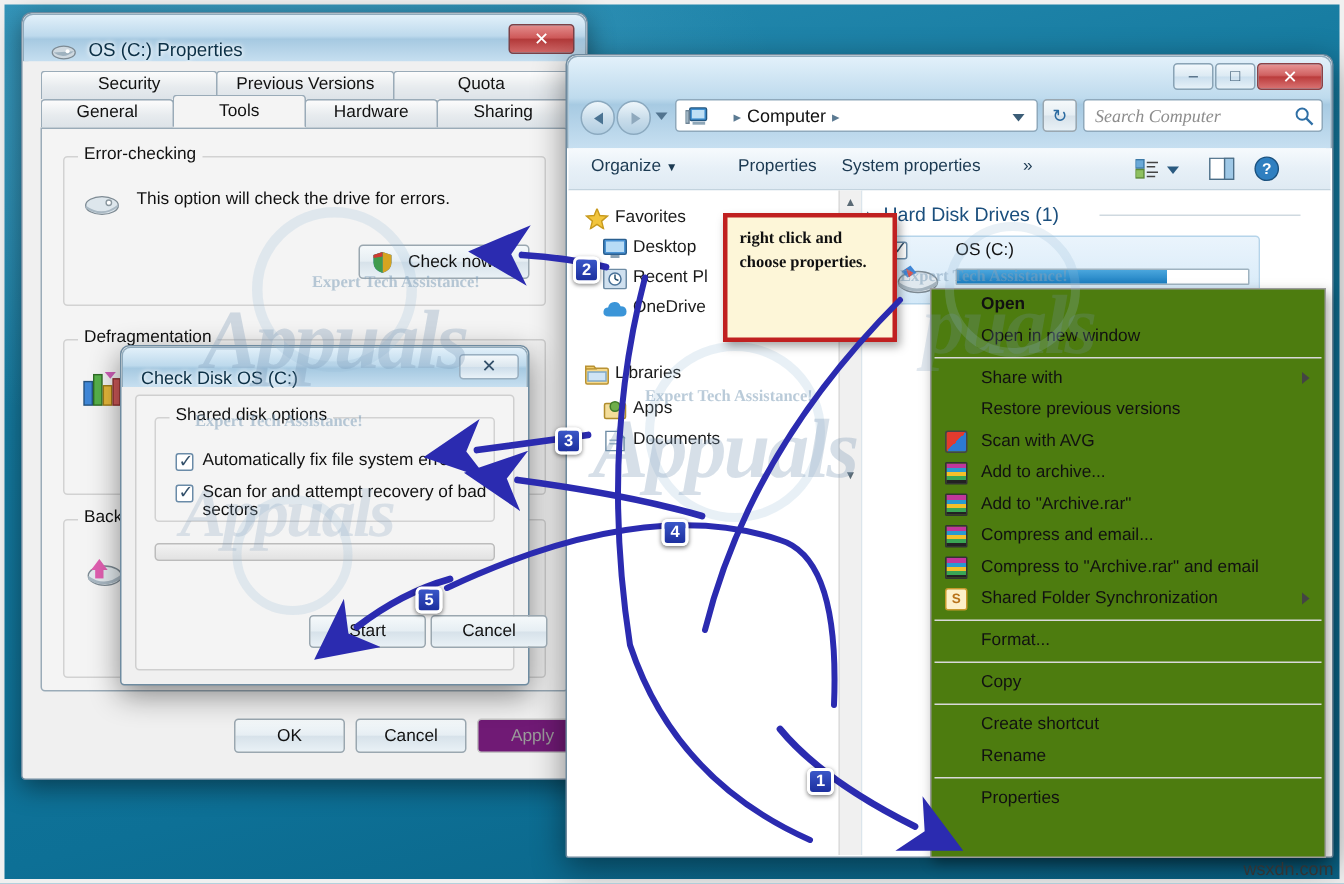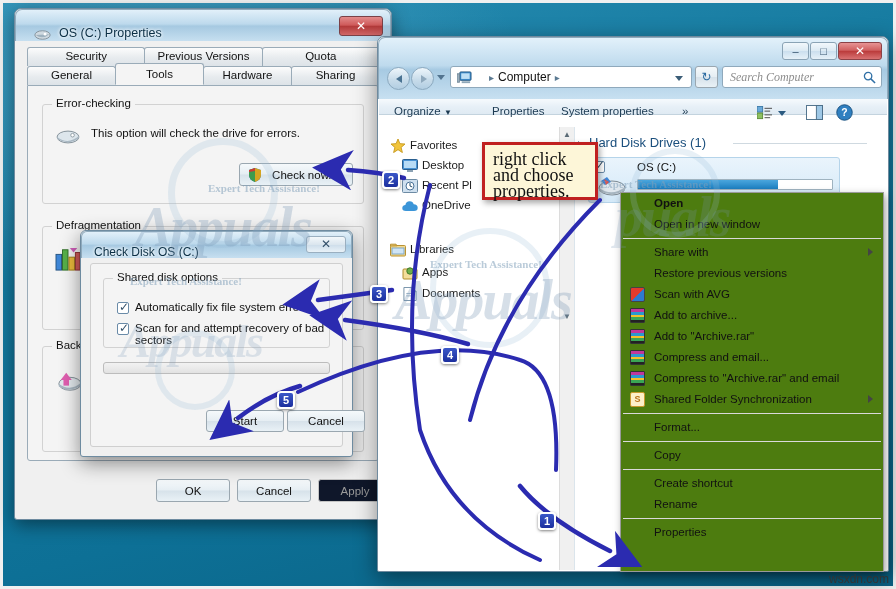--- a/index.html
+++ b/index.html
@@ -114,21 +114,21 @@
   .grp-text { position: absolute; font-size: 11.5px; color: #111; }
   .btn {
     position: absolute;
     border: 1px solid #9aa7b0;
     border-radius: 3px;
     background: linear-gradient(to bottom, #f5f9fb 0%, #e6eef3 48%, #d7e2ea 52%, #e9f1f6 100%);
     font-size: 11.5px; color: #111;
     text-align: center;
     font-family: "Liberation Sans", sans-serif;
   }
-  .btn.disabled { color: #9a9a9a; background: #0f172a; border-color: #c4c4c4; }
+  .btn.disabled { color: #9a9a9a; background: #701a75; border-color: #c4c4c4; }
   
   .ico-drive {
     position: absolute; width: 26px; height: 20px;
     background: linear-gradient(to bottom, #e8eef2 0%, #b9c6ce 55%, #8c9aa4 100%);
     border: 1px solid #7d8a93; border-radius: 3px;
   }
   .ico-drive::after {
     content: ""; position: absolute; left: 3px; bottom: 3px;
     width: 7px; height: 3px; background: #6b7a85; border-radius: 1px;
   }
@@ -225,21 +225,21 @@
   .searchbox {
     position: absolute; background: #fff;
     border: 1px solid #8fa9bc; border-radius: 3px; height: 22px;
   }
   .search-ph {
     position: absolute; left: 7px; top: 3px;
     font-size: 12px; color: #8d8d8d; font-style: italic;
     font-family: "Liberation Serif", serif;
   }
   .toolbar {
-    position: absolute; left: 1px; right: 1px; top: 62px; height: 16px;
+    position: absolute; left: 1px; right: 1px; top: 62px; height: 28px;
     background: linear-gradient(to bottom, #f6fafd, #e7f0f7 50%, #dfeaf3 100%);
     border-bottom: 1px solid #c3d3de;
   }
   .tb-item {
     position: absolute; top: 6px;
     font-size: 11.5px; color: #1c3a52;
     white-space: nowrap;
   }
   .navpane {
     position: absolute; left: 1px; top: 90px; width: 196px; bottom: 1px;
@@ -318,27 +318,27 @@
     position: absolute; left: 9px; top: 3px; width: 15px; height: 15px;
   }
   
   .rar-ico { background: linear-gradient(to bottom,#c1379b 0 25%, #2a9ad0 25% 45%, #f5c02a 45% 65%, #3aa655 65% 85%, #222 85% 100%);
              border: 1px solid #333; border-radius: 1px; }
   .avg-ico { background: linear-gradient(135deg,#e23b2e 50%, #2e7ad1 50%); border: 1px solid #444; border-radius: 2px; }
   .sfs-ico { background: #fdf0c9; border: 1px solid #c79a2c; border-radius: 2px; color:#b8731a; font-size:9px; text-align:center; line-height:13px; font-weight:bold; }
   
   #note {
     position: absolute;
-    left: 482px; top: 142px; width: 116px; height: 58px;
+    left: 482px; top: 142px; width: 116px; height: 86px;
     background: #fdf6d8;
     border: 3px solid #c02020;
     color: #111;
     font-family: "Liberation Serif", serif;
-    font-weight: normal;
-    font-size: 18px;
+    font-weight: bold;
+    font-size: 11px;
     line-height: 16px;
     padding: 6px 8px;
     box-shadow: 2px 3px 6px rgba(0,0,0,0.35);
     z-index: 60;
   }
   
   .badge {
     position: absolute;
     width: 18px; height: 18px;
     background: linear-gradient(to bottom, #3a57c8, #1c2f9e);

